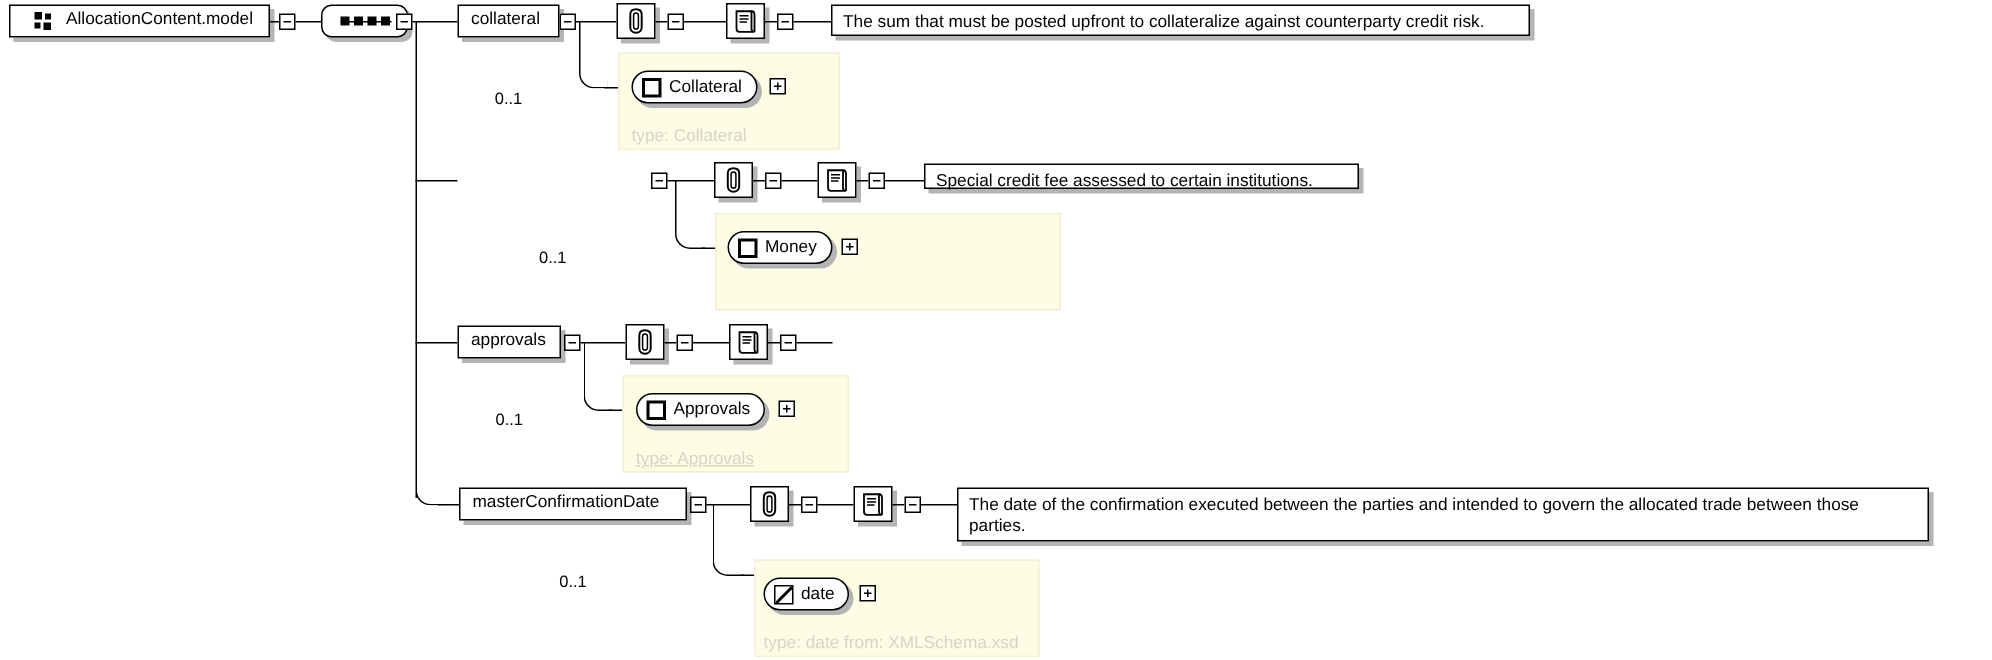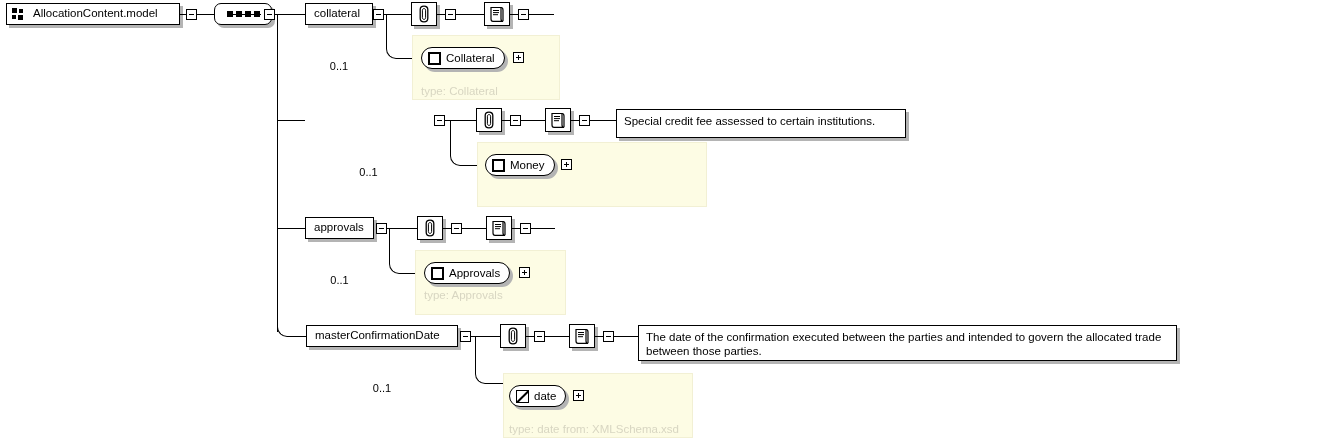--- a/index.html
+++ b/index.html
@@ -51,21 +51,21 @@
     box-shadow: 3px 3px 0 0 #b4b4b4;
     display: flex;
     align-items: center;
     white-space: nowrap;
     font-size: 11.5px;
     line-height: 1;
     color: #000000;
   }
   .node-box.root {
     border: 1px solid #000000;
-    padding-left: 5px;
+    padding-left: 16px;
   }
   .node-label {
     padding: 0 8px;
   }
 
   .doc-box {
     position: absolute;
     box-sizing: border-box;
     background: #ffffff;
     border: 1px solid #000000;
@@ -299,20 +299,21 @@
     <svg class="glyph" width="16" height="17" viewBox="0 0 16 17">
       <path d="M2 1.5 L12 1.5 L12 13 C12 14.4 13 15.3 14 15.3 L4 15.3 C2.8 15.3 2 14.3 2 13 Z" fill="#ffffff" stroke="#000000" stroke-width="1.2"></path>
       <path d="M12 1.5 C13.4 1.5 14 2.6 14 4 L14 15.3" fill="none" stroke="#000000" stroke-width="1.2"></path>
       <path d="M4 4.5 H10 M4 6.6 H10 M4 8.7 H9" stroke="#000000" stroke-width="1"></path>
     </svg>
   </div>
   <div class="hline" style="left:510px; top:14px; width:8px;"></div>
   <div class="toggle" style="left:518px; top:9px;"></div>
   <div class="hline" style="left:529px; top:14px; width:25px;"></div>
 
+  <div class="doc-box" style="left:554px; top:3px; width:466px; height:21px;">The sum that must be posted upfront to collateralize against counterparty credit risk.</div>
 
   <div class="type-panel" style="left:412px; top:35px; width:148px; height:65px;"></div>
   <div class="capsule" style="left:421px; top:47px;">
     <span class="sq-icon"></span>
     <span class="cap-label">Collateral</span>
   </div>
   <div class="toggle plus" style="left:513px; top:52px;"></div>
   <div class="type-caption" style="left:421px; top:85px;">type: Collateral</div>
 
   <div class="card" style="left:305px; top:136px; width:127px;">0..1</div>
@@ -336,21 +337,21 @@
     <svg class="glyph" width="16" height="17" viewBox="0 0 16 17">
       <path d="M2 1.5 L12 1.5 L12 13 C12 14.4 13 15.3 14 15.3 L4 15.3 C2.8 15.3 2 14.3 2 13 Z" fill="#ffffff" stroke="#000000" stroke-width="1.2"></path>
       <path d="M12 1.5 C13.4 1.5 14 2.6 14 4 L14 15.3" fill="none" stroke="#000000" stroke-width="1.2"></path>
       <path d="M4 4.5 H10 M4 6.6 H10 M4 8.7 H9" stroke="#000000" stroke-width="1"></path>
     </svg>
   </div>
   <div class="hline" style="left:571px; top:120px; width:8px;"></div>
   <div class="toggle" style="left:579px; top:115px;"></div>
   <div class="hline" style="left:590px; top:120px; width:26px;"></div>
 
-  <div class="doc-box" style="left:616px; top:109px; width:290px; height:29px;">Special credit fee assessed to certain institutions.</div>
+  <div class="doc-box" style="left:616px; top:109px; width:290px; height:17px;">Special credit fee assessed to certain institutions.</div>
 
   <div class="type-panel" style="left:477px; top:142px; width:230px; height:65px;"></div>
   <div class="capsule" style="left:485px; top:154px;">
     <span class="sq-icon"></span>
     <span class="cap-label">Money</span>
   </div>
   <div class="toggle plus" style="left:561px; top:159px;"></div>
 
   <div class="node-box" style="left:305px; top:217px; width:69px; height:22px;">
     <span class="node-label">approvals</span>
@@ -383,21 +384,21 @@
   <div class="toggle" style="left:520px; top:223px;"></div>
   <div class="hline" style="left:531px; top:228px; width:24px;"></div>
 
 
   <div class="type-panel" style="left:415px; top:250px; width:151px; height:65px;"></div>
   <div class="capsule" style="left:424px; top:262px;">
     <span class="sq-icon"></span>
     <span class="cap-label">Approvals</span>
   </div>
   <div class="toggle plus" style="left:519px; top:267px;"></div>
-  <div class="type-caption" style="left:424px; top:289px;">type: Approvals</div>
+  <div class="type-caption" style="left:424px; top:300px;text-decoration:underline;">type: Approvals</div>
 
   <div class="node-box" style="left:306px; top:325px; width:152px; height:22px;">
     <span class="node-label">masterConfirmationDate</span>
   </div>
   <div class="card" style="left:306px; top:352px; width:152px;">0..1</div>
   <div class="toggle" style="left:460px; top:331px;"></div>
   <div class="hline" style="left:471px; top:336px; width:29px;"></div>
 
   <div class="elbow" style="left:475px; top:336px; width:20px; height:47px;"></div>
   <div class="hline" style="left:494px; top:383px; width:9px;"></div>
@@ -416,21 +417,21 @@
     <svg class="glyph" width="16" height="17" viewBox="0 0 16 17">
       <path d="M2 1.5 L12 1.5 L12 13 C12 14.4 13 15.3 14 15.3 L4 15.3 C2.8 15.3 2 14.3 2 13 Z" fill="#ffffff" stroke="#000000" stroke-width="1.2"></path>
       <path d="M12 1.5 C13.4 1.5 14 2.6 14 4 L14 15.3" fill="none" stroke="#000000" stroke-width="1.2"></path>
       <path d="M4 4.5 H10 M4 6.6 H10 M4 8.7 H9" stroke="#000000" stroke-width="1"></path>
     </svg>
   </div>
   <div class="hline" style="left:595px; top:336px; width:8px;"></div>
   <div class="toggle" style="left:603px; top:331px;"></div>
   <div class="hline" style="left:614px; top:336px; width:24px;"></div>
 
-  <div class="doc-box" style="left:638px; top:325px; width:539px; height:36px;">The date of the confirmation executed between the parties and intended to govern the allocated trade between those parties.</div>
+  <div class="doc-box" style="left:638px; top:325px; width:648px; height:36px;">The date of the confirmation executed between the parties and intended to govern the allocated trade between those parties.</div>
 
   <div class="type-panel" style="left:503px; top:373px; width:190px; height:65px;"></div>
   <div class="capsule" style="left:509px; top:385px;">
     <span class="diag-icon"></span>
     <span class="cap-label">date</span>
   </div>
   <div class="toggle plus" style="left:573px; top:390px;"></div>
   <div class="type-caption" style="left:509px; top:423px;">type: date from: XMLSchema.xsd</div>
 
 </div>

